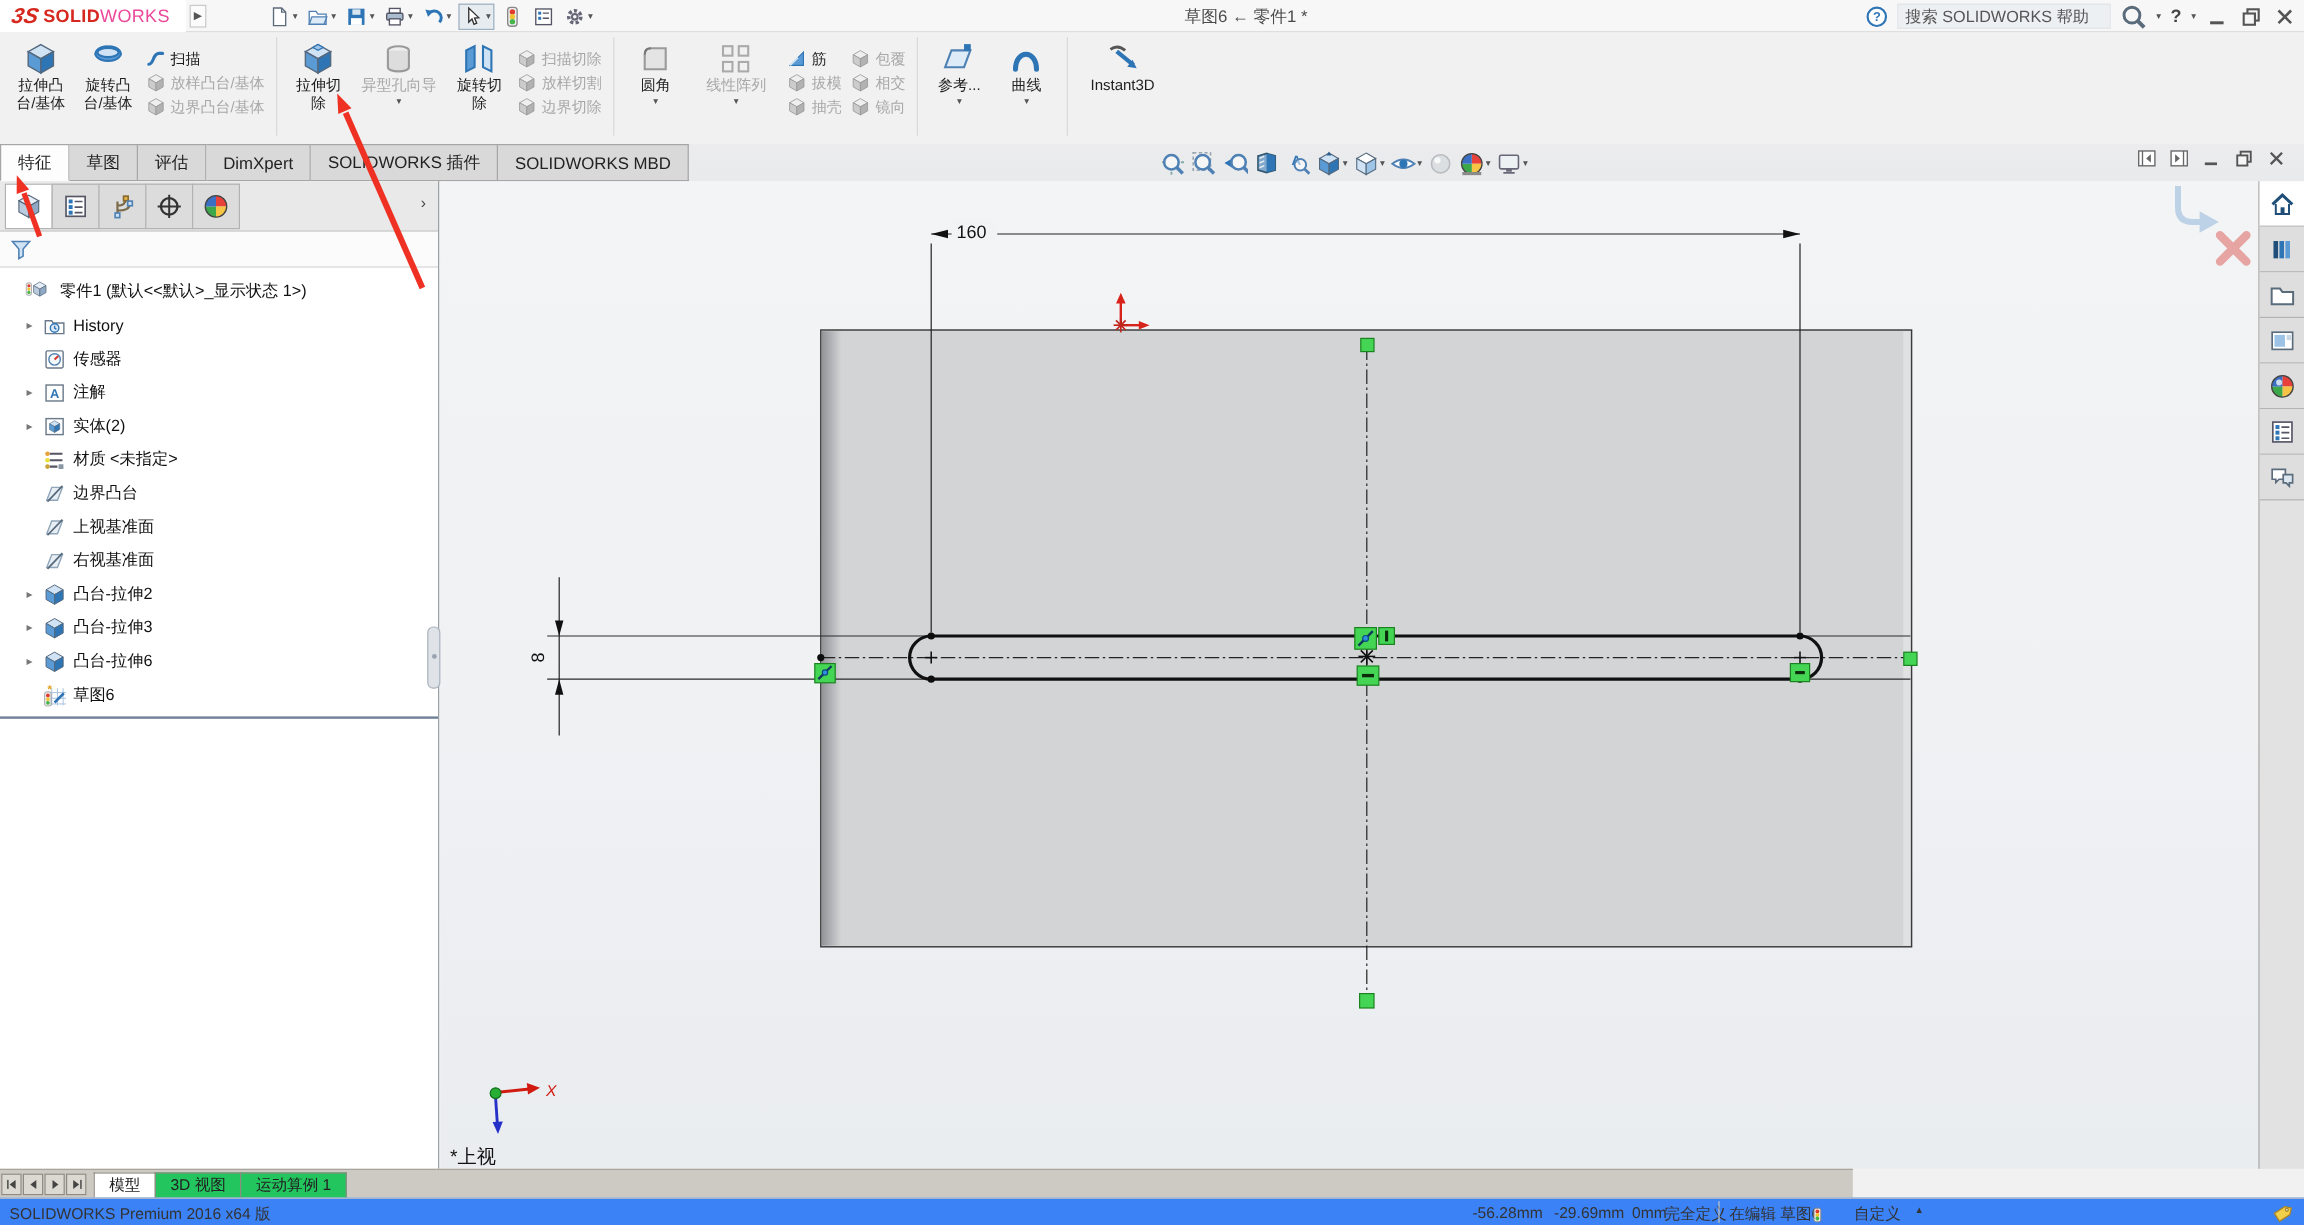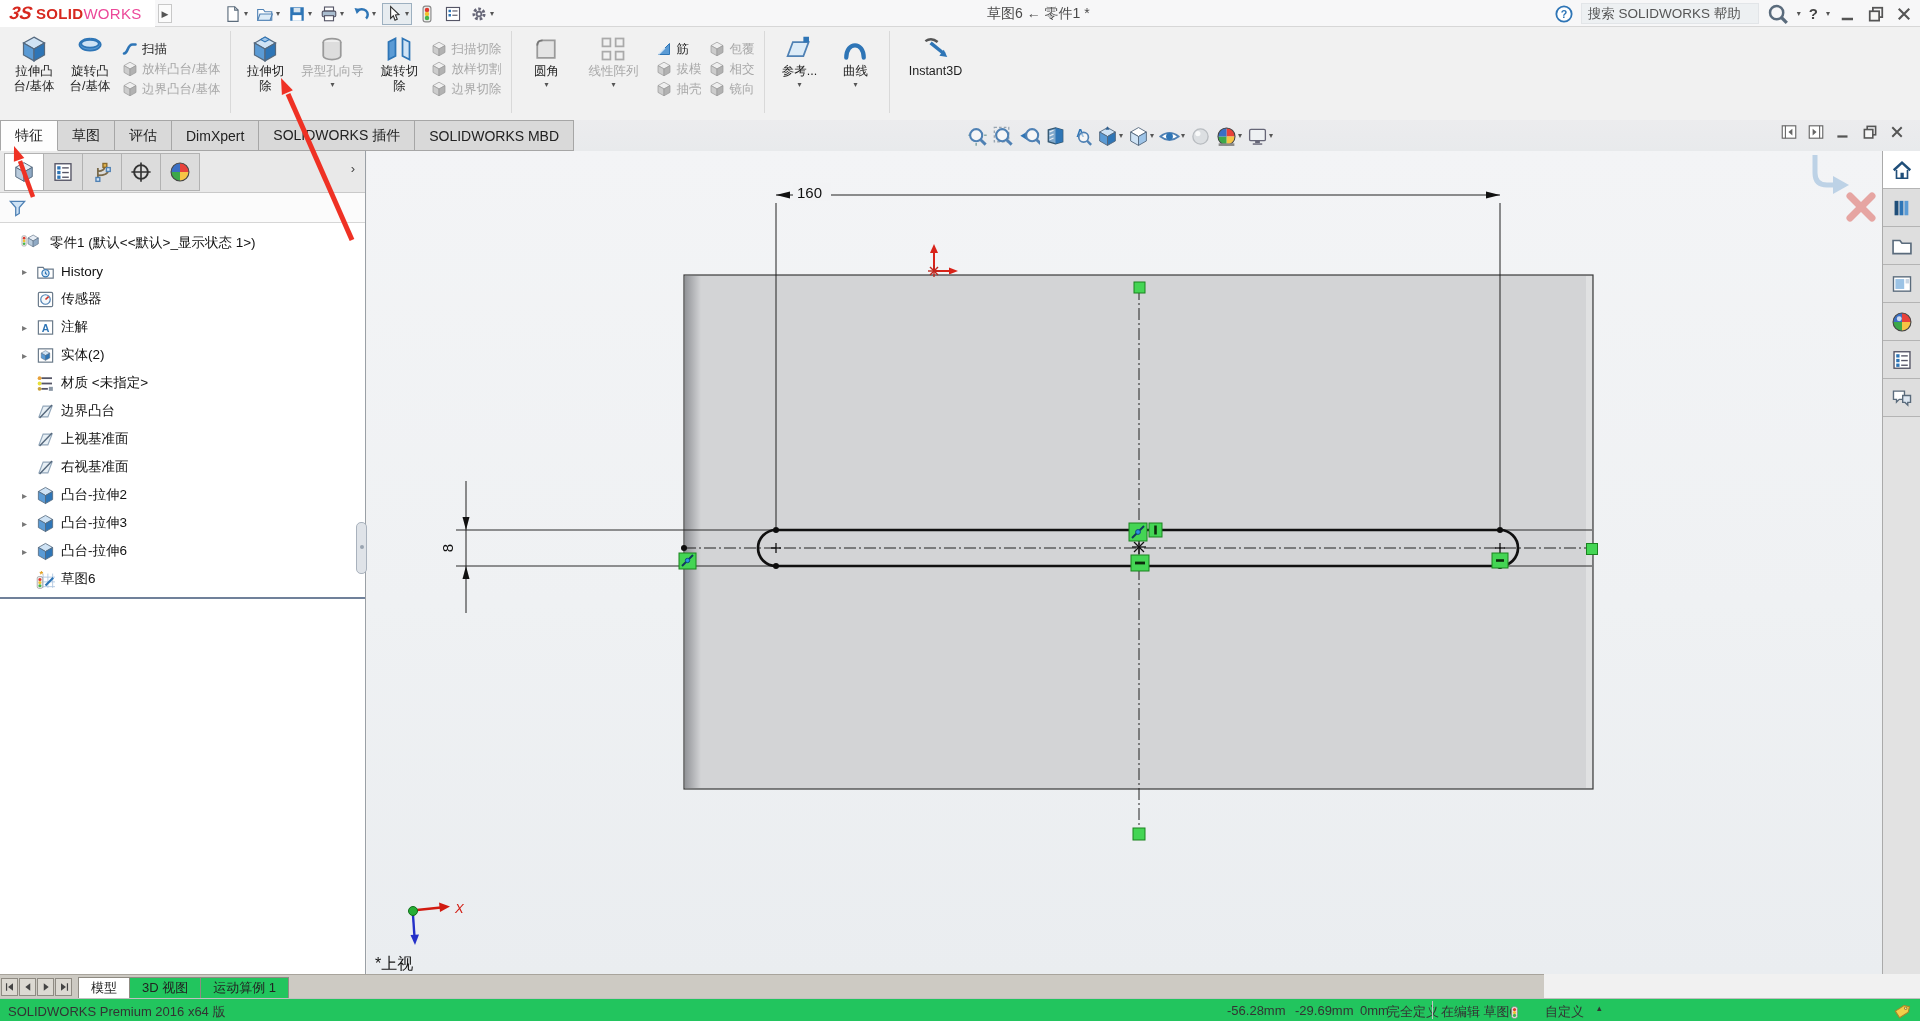--- a/index.html
+++ b/index.html
@@ -80,21 +80,21 @@
   .tpbtn.active { background:#fff; }
   .tpbtn .ic { width:22px; height:22px; }
 
   
   #bottombar { position:absolute; left:0; top:974px; width:1544px; height:24px; background:#cdcac3; border-top:1px solid #a8a49c; display:flex; align-items:center; }
   .navbtn { width:17px; height:18px; border:1px solid #8f8b83; background:#dcd9d2; margin-left:1px; display:flex; align-items:center; justify-content:center; }
   .navbtn .ic { width:12px; height:12px; }
   #btabs { display:flex; margin-left:6px; height:21px; align-self:flex-end; }
   .btab { padding:0 12px; display:flex; align-items:center; font-size:13px; background:#22c55e; border:1px solid #8f8b83; border-bottom:none; margin-right:-1px; color:#222; }
   .btab.active { background:#fff; }
-  #statusbar { position:absolute; left:0; top:998px; width:1920px; height:23px; background:#22c55e; border-top:1px solid #c0c0c0; }
+  #statusbar { position:absolute; left:0; top:998px; width:1920px; height:23px; background:#3b82f6; border-top:1px solid #c0c0c0; }
   #statusbar span { position:absolute; top:4px; font-size:13px; color:#333; white-space:nowrap; }
   #status-sep { position:absolute; left:1432px; top:2px; width:1px; height:18px; background:#c4c4c4; }
   #status-traffic { position:absolute; left:1508px; top:2px; width:13px; height:19px; }
   #status-tag { position:absolute; left:1893px; top:2px; width:18px; height:18px; }
 
   
   #annotations { position:absolute; left:0; top:0; width:1920px; height:1021px; z-index:60; pointer-events:none; }
 </style>
 </head>
 <body>

